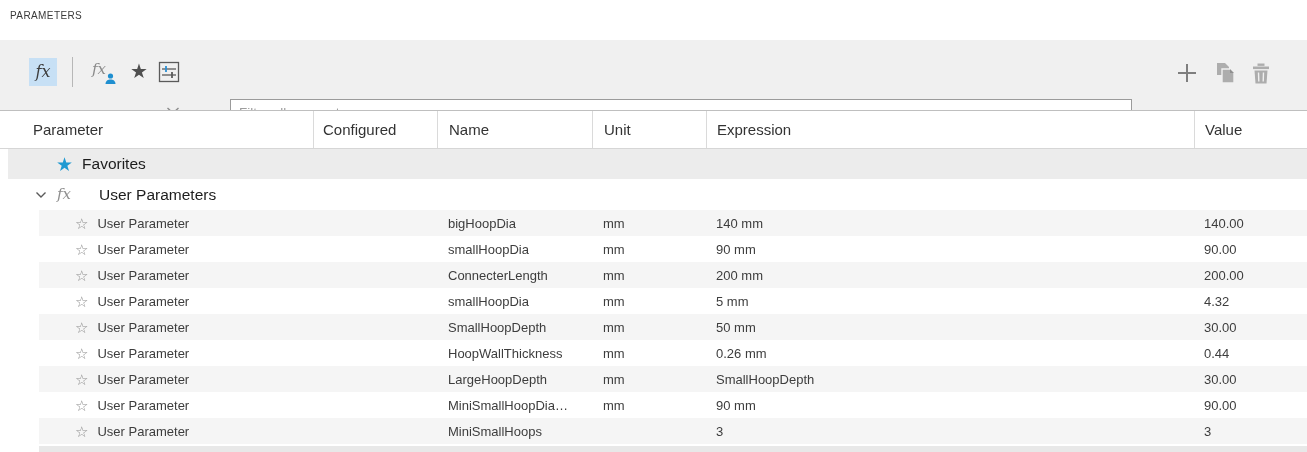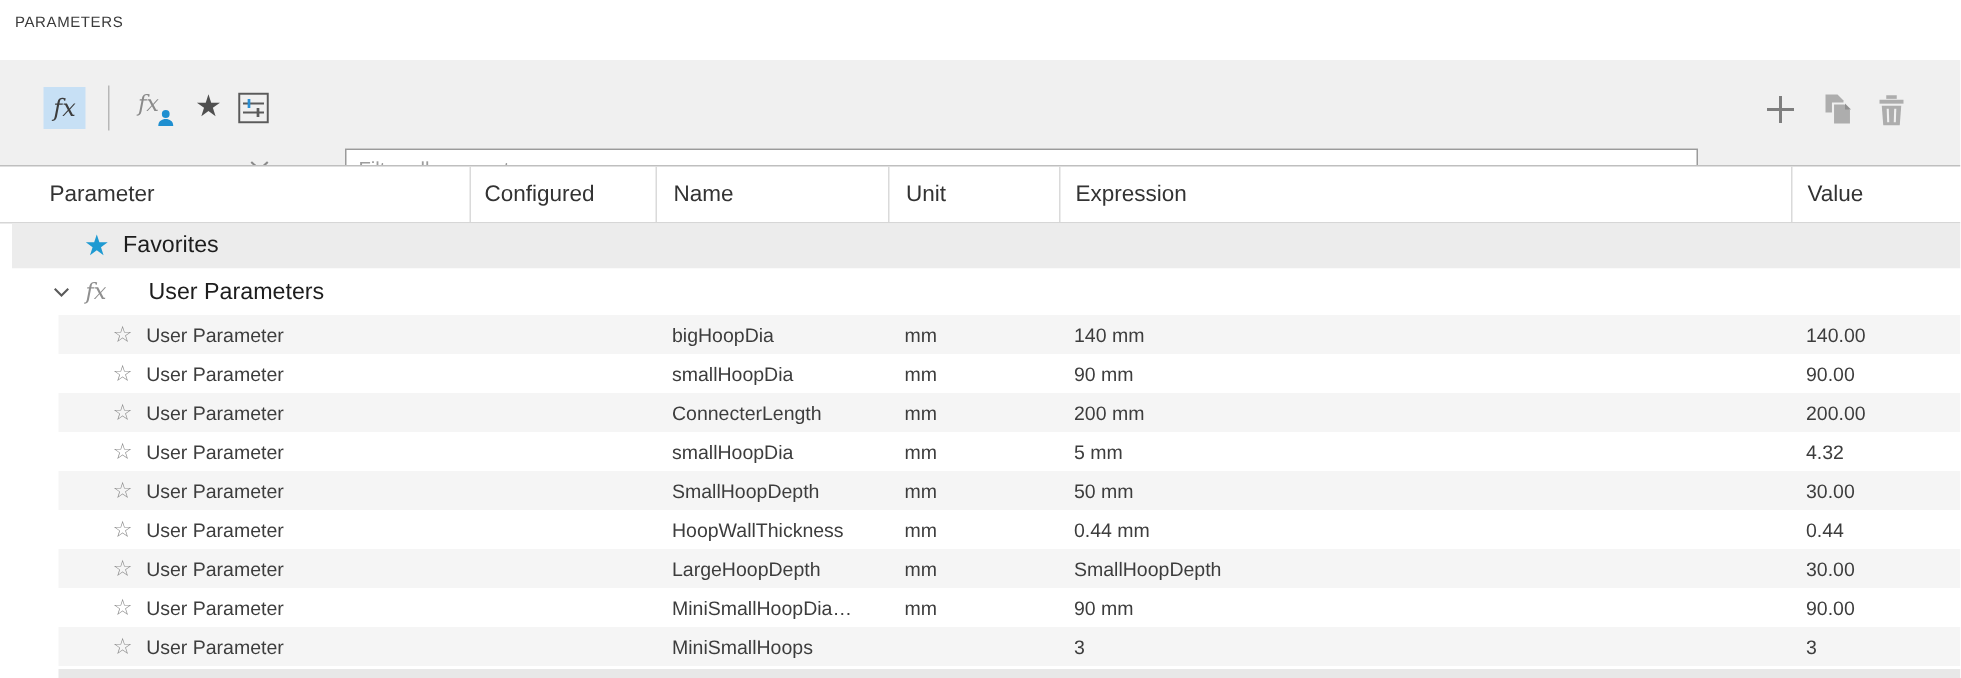--- a/index.html
+++ b/index.html
@@ -248,21 +248,21 @@
   </div>
         <div class="prow">
     <div class="stripe"></div>
     <div class="cell c1">
       <span class="row-star">☆</span>
       <span>User Parameter</span>
     </div>
     <div class="cell c2"></div>
     <div class="cell c3">HoopWallThickness</div>
     <div class="cell c4">mm</div>
-    <div class="cell c5">0.44 mm</div>
+    <div class="cell c5">0.26 mm</div>
     <div class="cell c6">0.44</div>
   </div>
         <div class="prow striped">
     <div class="stripe"></div>
     <div class="cell c1">
       <span class="row-star">☆</span>
       <span>User Parameter</span>
     </div>
     <div class="cell c2"></div>
     <div class="cell c3">LargeHoopDepth</div>

